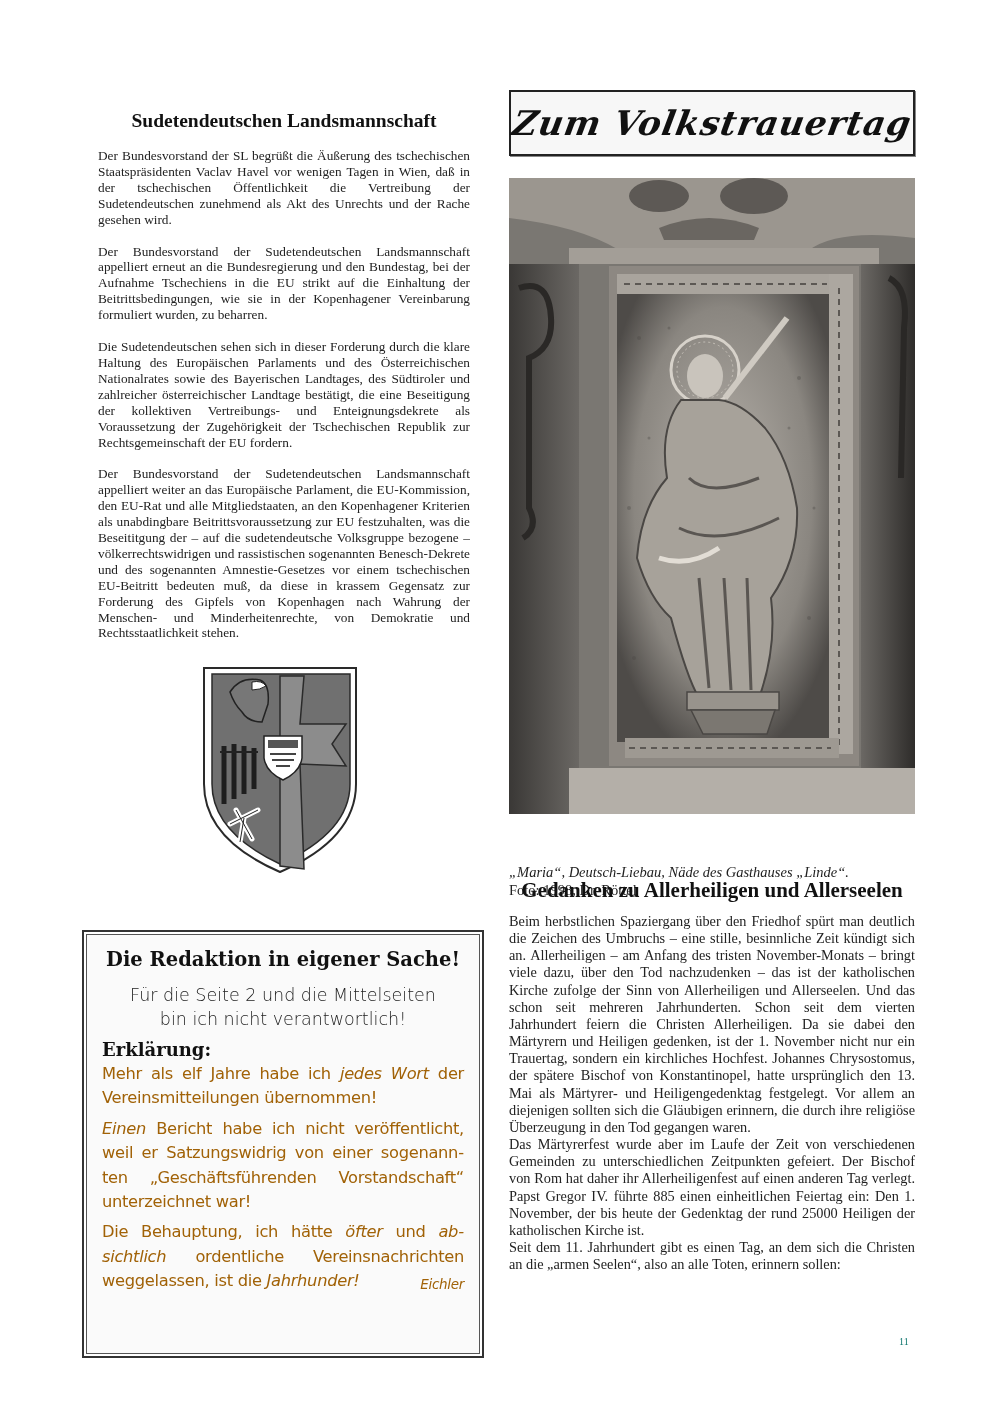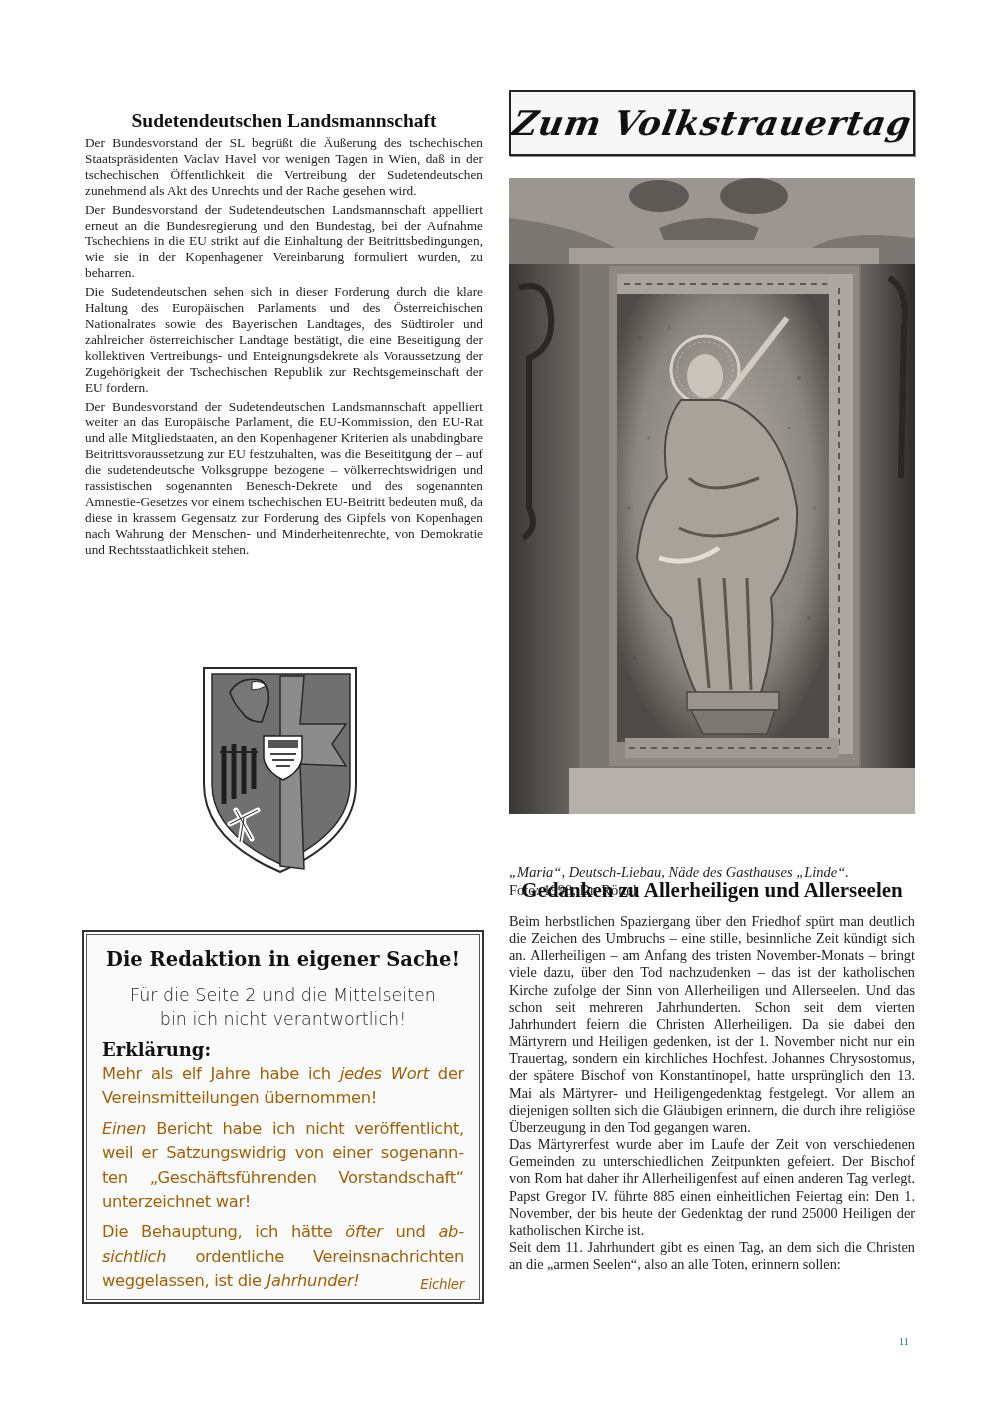--- a/index.html
+++ b/index.html
@@ -1,27 +1,27 @@
 <!DOCTYPE html>
 <html><head>
 <meta charset="utf-8">
 <style>
   html, body { margin: 0; padding: 0; background: #ffffff; }
   body { width: 1000px; height: 1412px; position: relative; overflow: hidden; color: #1a1a1a; }
 
   
   #left-article { position: absolute; left: 82px; top: 88px; width: 404px; }
   #left-article h1 { font-family: "Liberation Serif", serif; font-weight: bold; font-size: 19.5px; line-height: 22px; text-align: center; margin: 0 0 3px 0; color: #111; }
-  #left-article p { font-family: "Liberation Serif", serif; font-size: 13.3px; line-height: 15.9px; text-align: justify; margin: 3px; color: #222; hyphens: manual; }
+  #left-article p { font-family: "Liberation Serif", serif; font-size: 13.3px; line-height: 15.9px; text-align: justify; margin: 16px; color: #222; hyphens: manual; }
 
   
   #coat-of-arms { position: absolute; left: 200px; top: 664px; width: 170px; height: 212px; }
 
   
-  #editorial-box { position: absolute; left: 82px; top: 930px; width: 402px; height: 374px; box-sizing: border-box;
+  #editorial-box { position: absolute; left: 82px; top: 930px; width: 402px; height: 428px; box-sizing: border-box;
     border: 2px solid #333; box-shadow: inset 0 0 0 2px #fff, inset 0 0 0 3px #555; background: #fafafa; padding: 16px 18px 10px 18px; }
   #editorial-box .ed-title { font-family: "DejaVu Serif", serif; font-weight: bold; font-size: 19.5px; text-align: center; margin: 0 0 8px 0; color: #111; }
   #editorial-box .ed-sub { font-family: "DejaVu Sans", sans-serif; font-weight: 300; font-size: 17.5px; line-height: 24px; text-align: center; margin: 12px 0 8px 0; color: #222; }
   #editorial-box .ed-heading { font-family: "DejaVu Serif", serif; font-weight: bold; font-size: 18px; margin: 0 0 2px 0; color: #111; }
   #editorial-box .ed-text { font-family: "DejaVu Sans", sans-serif; font-size: 16.3px; line-height: 24.4px; margin: 0 0 6px 0; color: #a16207; text-align: justify; letter-spacing: -0.3px; }
   #editorial-box .ed-sign { float: right; font-size: 13.5px; font-style: italic; margin-top: 3px; }
 
   
   #volkstrauertag-banner { position: absolute; left: 509px; top: 90px; width: 406px; height: 66px; box-sizing: border-box;
     border: 2px solid #222; box-shadow: 1px 1px 0 #888; background: #f7f7f7; display: flex; align-items: center; justify-content: center; }

